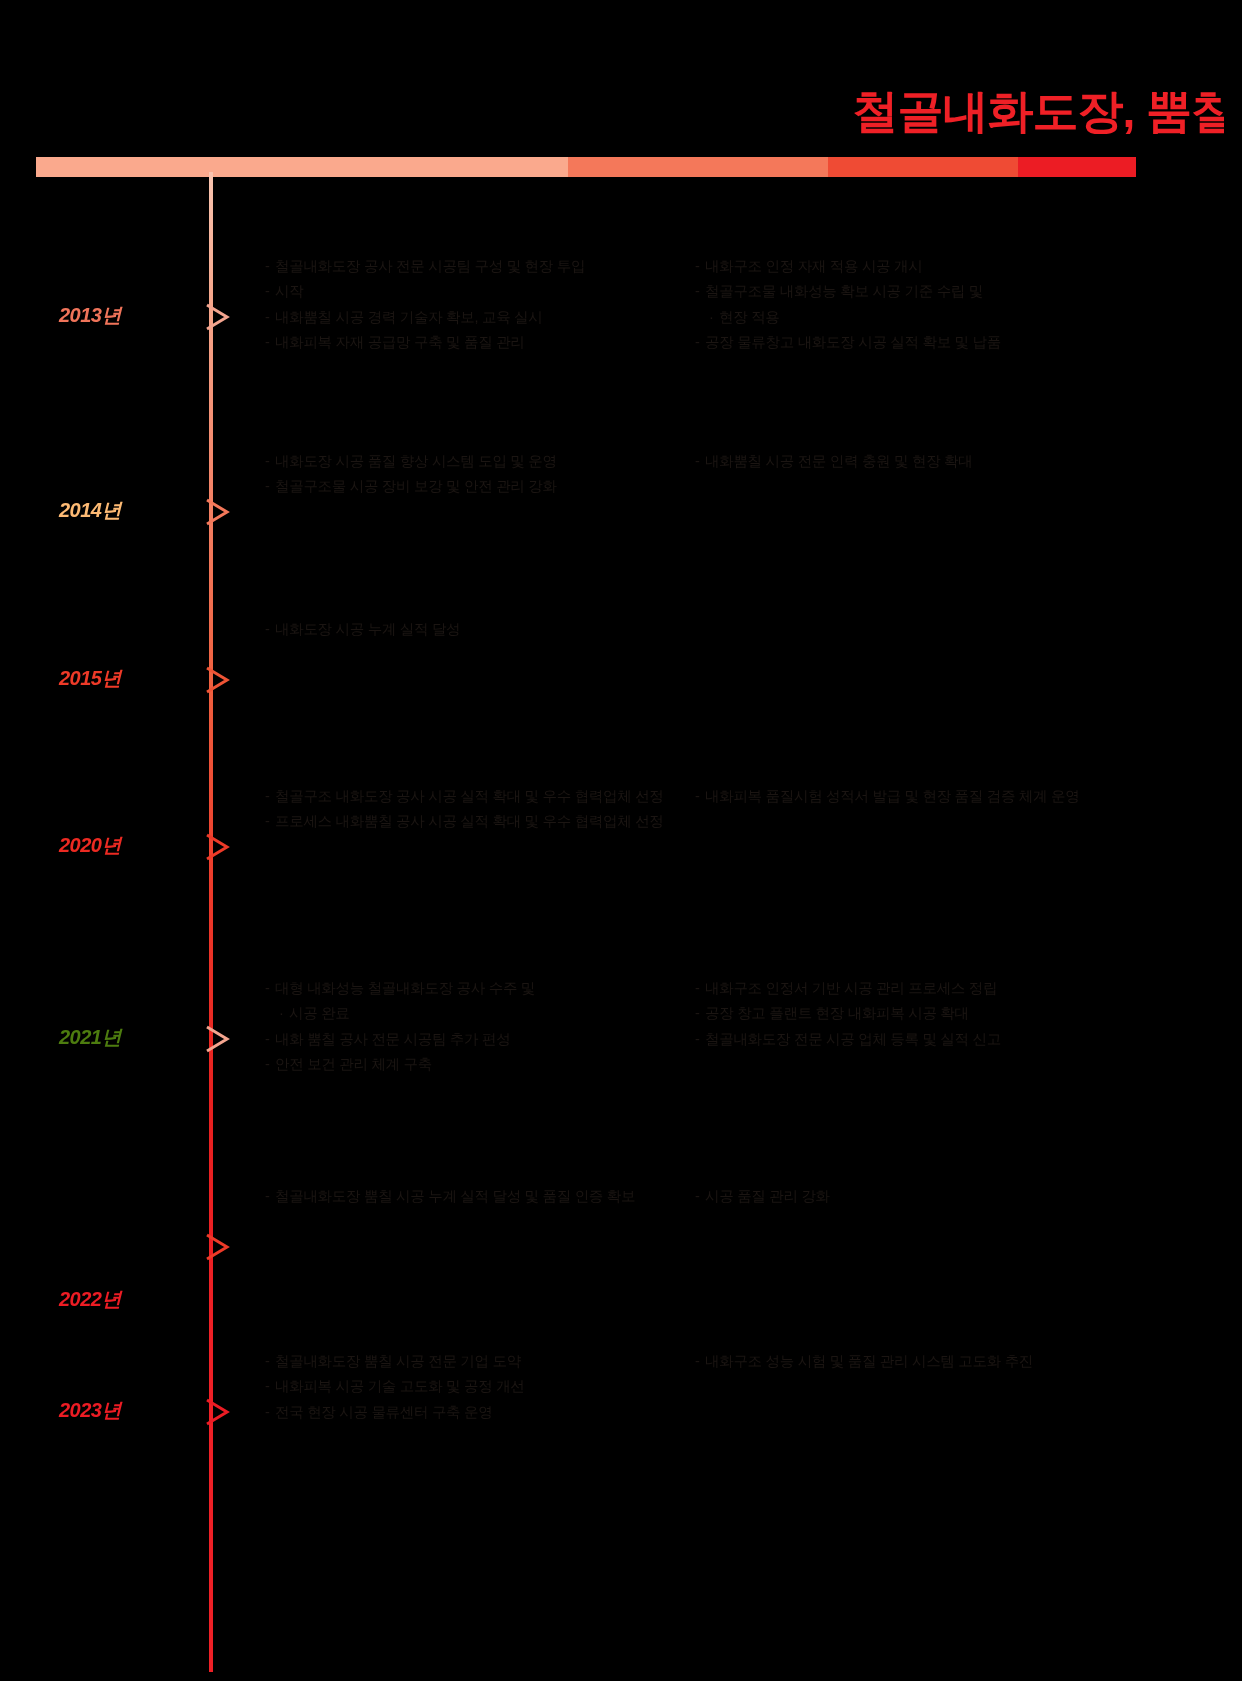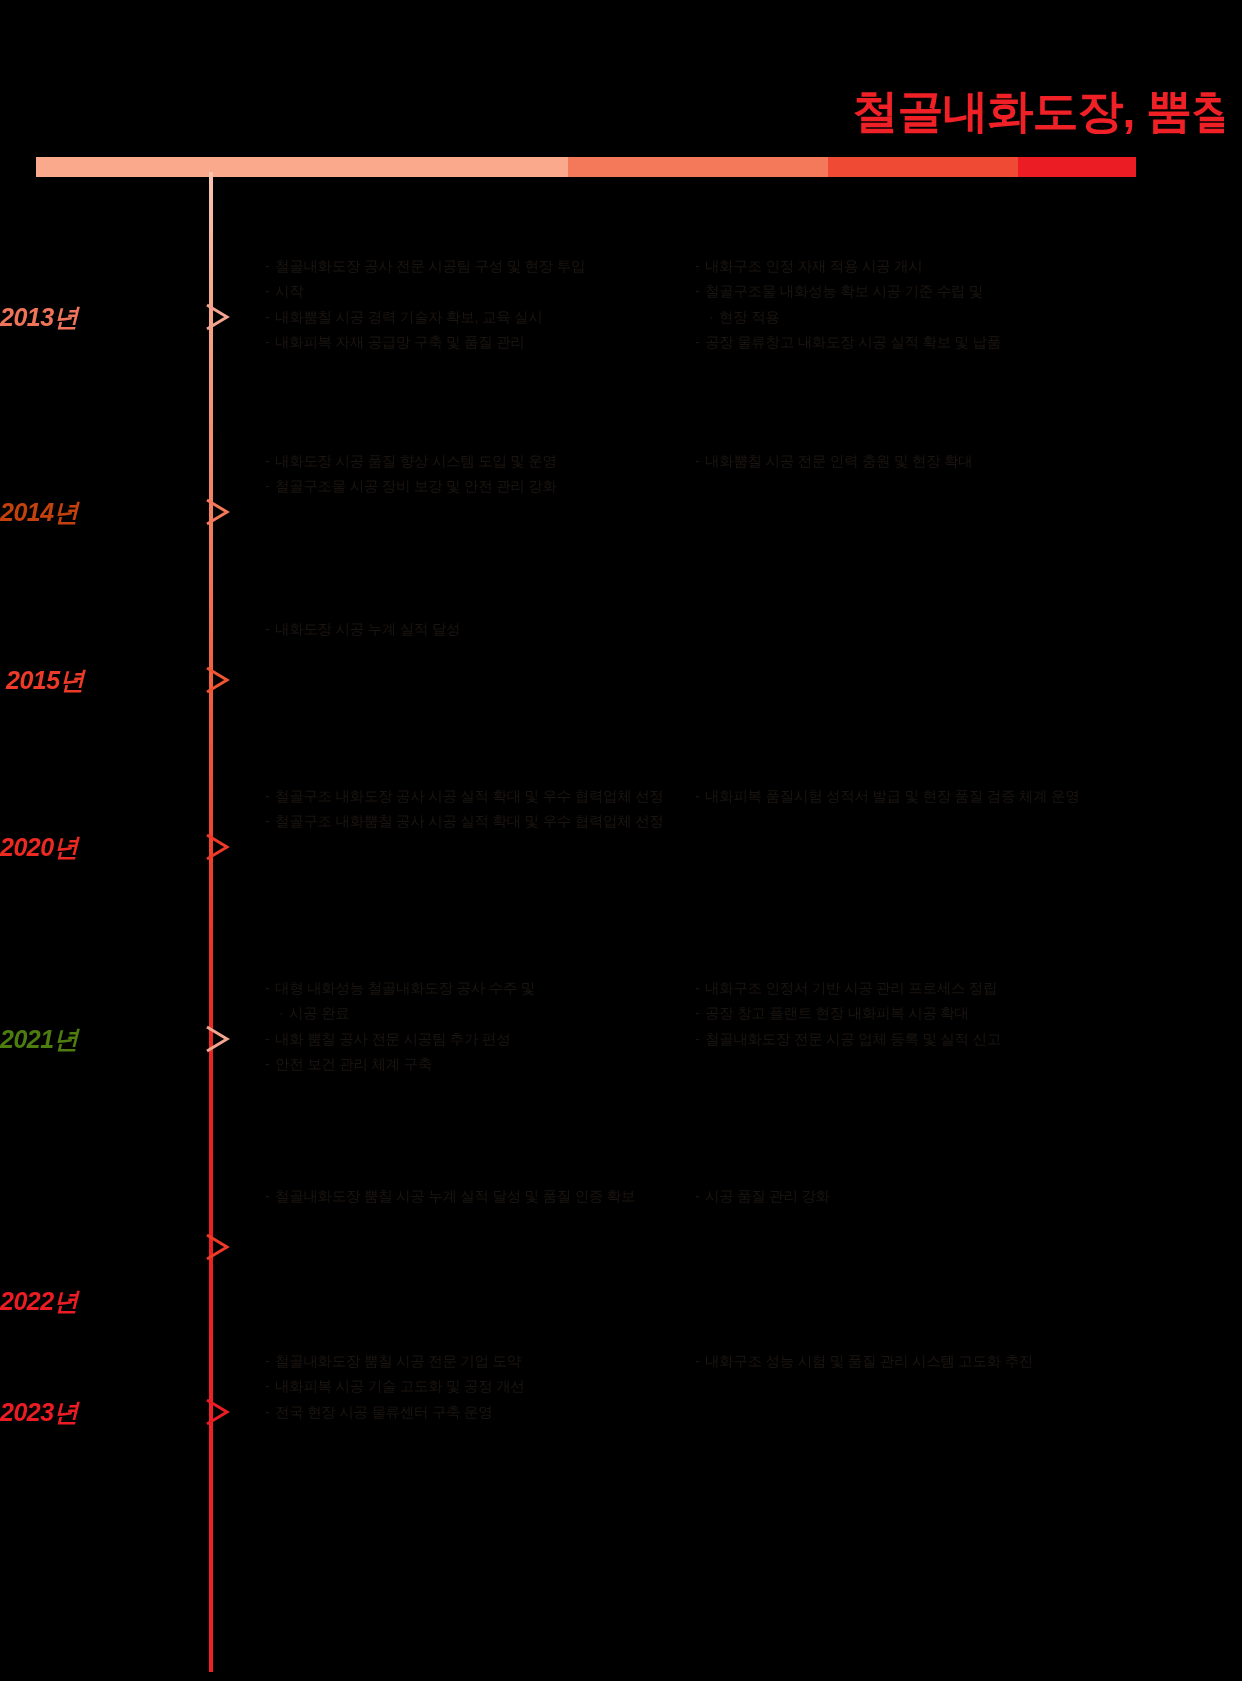--- a/index.html
+++ b/index.html
@@ -64,22 +64,22 @@
     left: 205px;
     width: 26px; height: 30px;
   }
   .chev svg { display: block; width: 26px; height: 30px; }
 
   
   .year {
     position: absolute;
     left: 0;
     width: 180px;
-    text-align: left;
-    font-size: 25px;
+    text-align: center;
+    font-size: 20px;
     font-weight: 800;
     font-style: italic;
     letter-spacing: -0.5px;
     line-height: 1;
     white-space: nowrap;
   }
 
   
   .row { position: absolute; left: 265px; right: 20px; }
   .col {
@@ -170,21 +170,21 @@
             <span class="dash">-</span>
             <span class="txt">공장 물류창고 내화도장 시공 실적 확보 및 납품</span>
           </div>
         </div>
       </div>
       <div class="chev" style="top: 497px;">
         <svg viewBox="0 0 26 30">
           <polyline points="2,3 22,15 2,27" fill="none" stroke="#f4785a" stroke-width="3"></polyline>
         </svg>
       </div>
-      <div class="year" style="top: 500px; color: #c2410c;">2014년</div>
+      <div class="year" style="top: 500px; color: #fdba74;">2014년</div>
       <div class="row" style="top: 450px;">
         <div class="col col-left">
           <div class="item">
             <span class="dash">-</span>
             <span class="txt">내화도장 시공 품질 향상 시스템 도입 및 운영</span>
           </div>
           <div class="item">
             <span class="dash">-</span>
             <span class="txt">철골구조물 시공 장비 보강 및 안전 관리 강화</span>
           </div>
@@ -194,21 +194,21 @@
             <span class="dash">-</span>
             <span class="txt">내화뿜칠 시공 전문 인력 충원 및 현장 확대</span>
           </div>
         </div>
       </div>
       <div class="chev" style="top: 665px;">
         <svg viewBox="0 0 26 30">
           <polyline points="2,3 22,15 2,27" fill="none" stroke="#ef5435" stroke-width="3"></polyline>
         </svg>
       </div>
-      <div class="year" style="top: 668px; color: rgb(238, 58, 40); margin-left: 6px;">2015년</div>
+      <div class="year" style="top: 668px; color: rgb(238, 58, 40);">2015년</div>
       <div class="row" style="top: 618px;">
         <div class="col col-left">
           <div class="item">
             <span class="dash">-</span>
             <span class="txt">내화도장 시공 누계 실적 달성</span>
           </div>
         </div>
         <div class="col col-right"></div>
       </div>
       <div class="chev" style="top: 832px;">
@@ -218,21 +218,21 @@
       </div>
       <div class="year" style="top: 835px; color: rgb(236, 42, 34);">2020년</div>
       <div class="row" style="top: 785px;">
         <div class="col col-left">
           <div class="item wrap">
             <span class="dash">-</span>
             <span class="txt">철골구조 내화도장 공사 시공 실적 확대 및 우수 협력업체 선정</span>
           </div>
           <div class="item wrap">
             <span class="dash">-</span>
-            <span class="txt">철골구조 내화뿜칠 공사 시공 실적 확대 및 우수 협력업체 선정</span>
+            <span class="txt">프로세스 내화뿜칠 공사 시공 실적 확대 및 우수 협력업체 선정</span>
           </div>
         </div>
         <div class="col col-right">
           <div class="item wrap">
             <span class="dash">-</span>
             <span class="txt">내화피복 품질시험 성적서 발급 및 현장 품질 검증 체계 운영</span>
           </div>
         </div>
       </div>
       <div class="chev" style="top: 1024px;">

